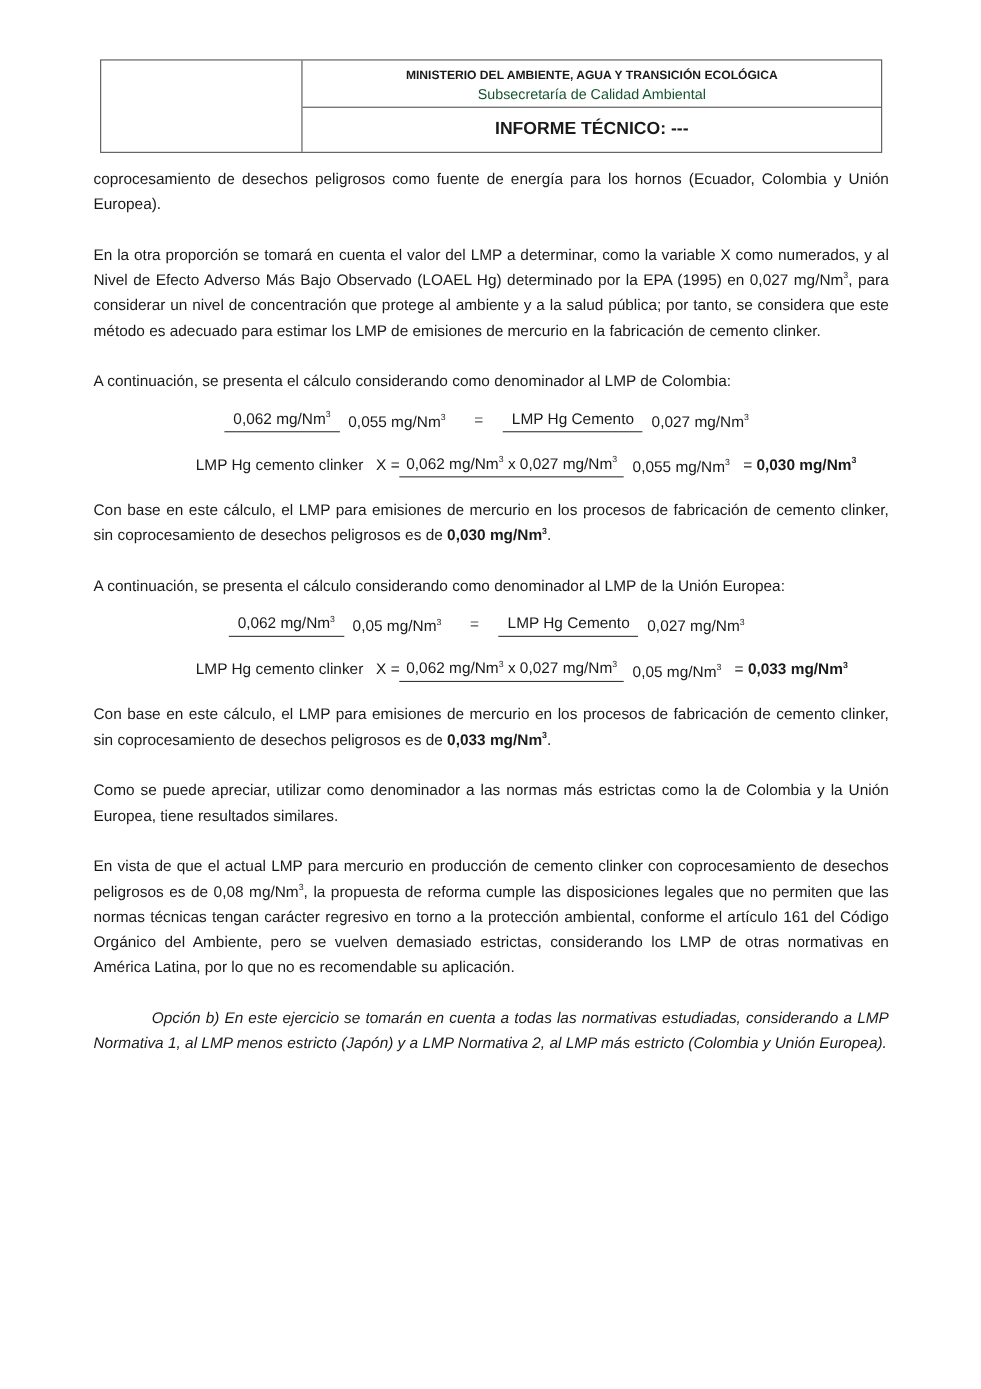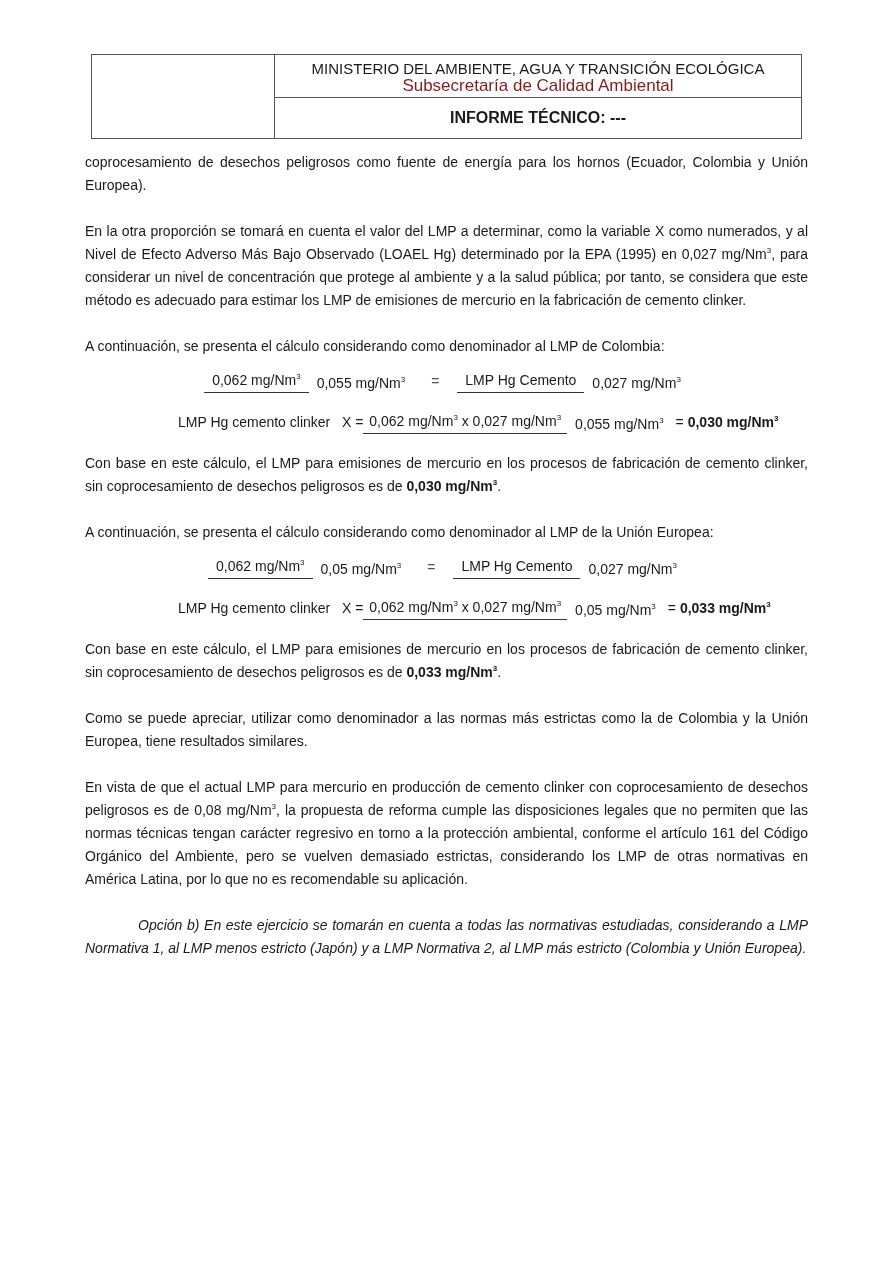--- a/index.html
+++ b/index.html
@@ -11,22 +11,22 @@
     .header-table {
       position: absolute; left: 91px; top: 54px; width: 711px; height: 85px;
       border: 1px solid #555; box-sizing: border-box; display: flex;
     }
     .logo-cell { width: 183px; border-right: 1px solid #555; box-sizing: border-box; }
     .title-cell { flex: 1; display: flex; flex-direction: column; }
     .title-top {
       height: 43px; border-bottom: 1px solid #555; box-sizing: border-box;
       text-align: center; padding-top: 6px;
     }
-    .ministry { font-size: 15px; font-weight: normal; letter-spacing: 0px; line-height: 16px; }
-    .subsec { font-size: 17px; color: #7f1d1d; line-height: 17px; }
+    .ministry { font-size: 11px; font-weight: bold; letter-spacing: 0px; line-height: 16px; }
+    .subsec { font-size: 13px; color: #14532d; line-height: 17px; }
     .title-bottom {
       flex: 1; display: flex; align-items: center; justify-content: center;
       font-size: 16px; font-weight: bold;
     }
     .content {
       position: absolute; left: 85px; top: 151px; width: 723px;
       font-size: 14px; line-height: 23px;
     }
     .para { text-align: justify; margin: 0 0 23px 0; }
     .para.last { margin-bottom: 16px; font-style: italic; }

